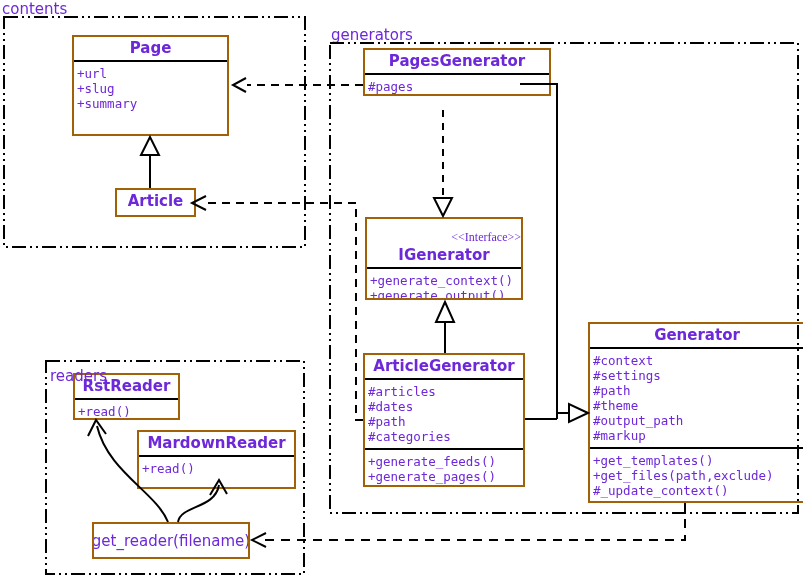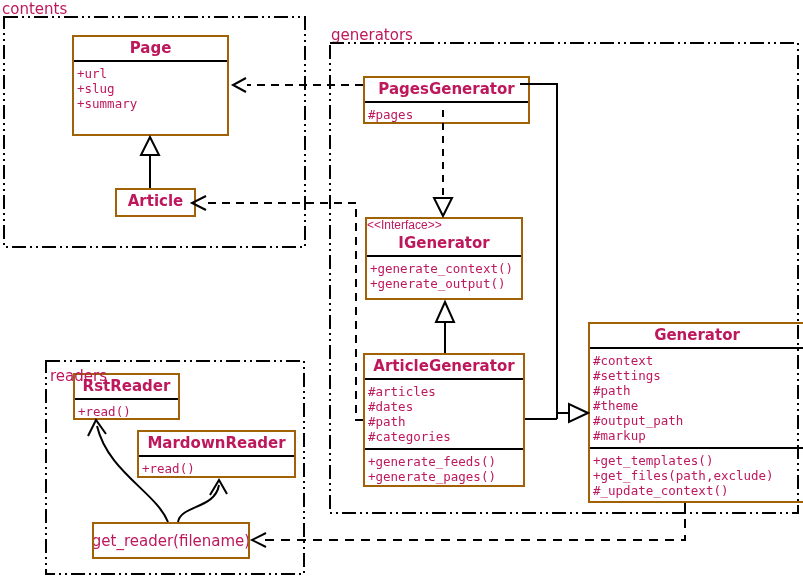--- a/index.html
+++ b/index.html
@@ -1,24 +1,24 @@
 <!DOCTYPE html>
 <html><head>
 <meta charset="utf-8">
 <style>
   html,body{margin:0;padding:0;background:#ffffff;}
   #stage{position:relative;width:803px;height:579px;background:#ffffff;overflow:hidden;
-         font-family:"DejaVu Sans",sans-serif;color:#be185d;}
+         font-family:"DejaVu Sans",sans-serif;color:#6d28d9;}
   #rel-layer{position:absolute;left:0;top:0;z-index:10;pointer-events:none;}
   .pkg-label{position:absolute;z-index:6;font-size:15px;line-height:16px;background:transparent;}
   .box{position:absolute;z-index:5;background:#ffffff;border:2px solid #a16207;box-sizing:border-box;
        overflow:hidden;}
   .title{font-weight:bold;font-size:15px;line-height:19px;text-align:center;padding:2px 4px;}
-  .stereotype{font-family:Liberation Sans, sans-serif;font-size:12px;line-height:13px;
-              text-align:left;padding-top:0;}
+  .stereotype{font-family:Liberation Serif, serif;font-size:12px;line-height:13px;
+              text-align:right;padding-top:12px;}
   .compartment{border-top:2px solid #000;padding:4px 3px;}
   .member{font-family:"DejaVu Sans Mono",monospace;font-size:12.5px;line-height:15px;white-space:pre;}
   .plain-box{display:flex;align-items:center;justify-content:center;font-size:15px;}
 </style>
 </head>
 <body>
 
 <div id="stage">
 
   <svg id="rel-layer" width="803" height="579" viewBox="0 0 803 579">
@@ -67,21 +67,21 @@
         <div class="member">+url</div>
         <div class="member">+slug</div>
         <div class="member">+summary</div>
       </div>
   </div>
 
   <div class="box" style="left:115px;top:188px;width:81px;height:29px;">
     <div class="title">Article</div>
   </div>
 
-  <div class="box" style="left:363px;top:76px;width:167px;height:48px;">
+  <div class="box" style="left:363px;top:48px;width:188px;height:48px;">
     <div class="title">PagesGenerator</div>
     <div class="compartment">
         <div class="member">#pages</div>
       </div>
   </div>
 
   <div class="box" style="left:365px;top:217px;width:158px;height:83px;">
     <div class="stereotype">&lt;&lt;Interface&gt;&gt;</div>
     <div class="title">IGenerator</div>
     <div class="compartment">
@@ -121,21 +121,21 @@
       </div>
   </div>
 
   <div class="box" style="left:73px;top:373px;width:107px;height:47px;">
     <div class="title">RstReader</div>
     <div class="compartment">
         <div class="member">+read()</div>
       </div>
   </div>
 
-  <div class="box" style="left:137px;top:430px;width:159px;height:48px;">
+  <div class="box" style="left:137px;top:430px;width:159px;height:59px;">
     <div class="title">MardownReader</div>
     <div class="compartment">
         <div class="member">+read()</div>
       </div>
   </div>
 
   <div class="box plain-box" style="left:92px;top:522px;width:158px;height:37px;">
     <span>get_reader(filename)</span>
   </div>
 

